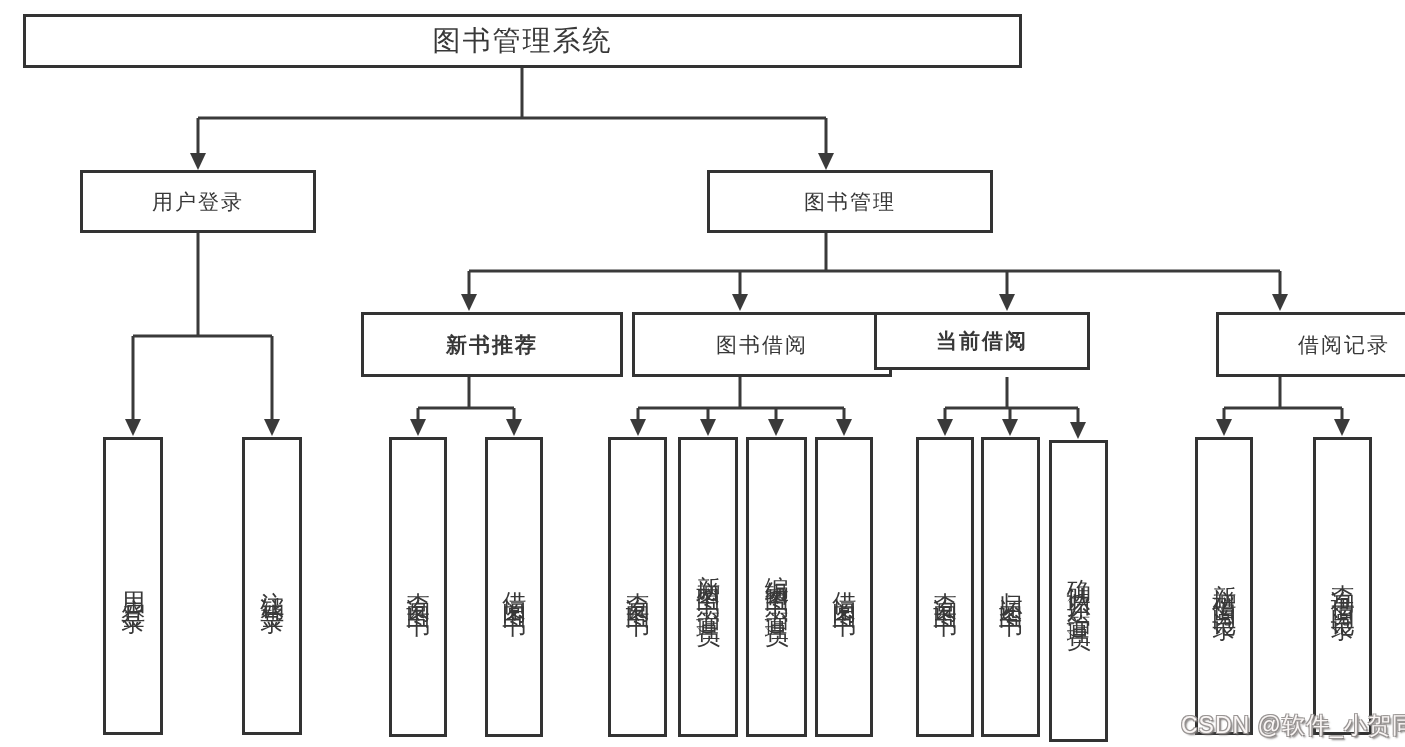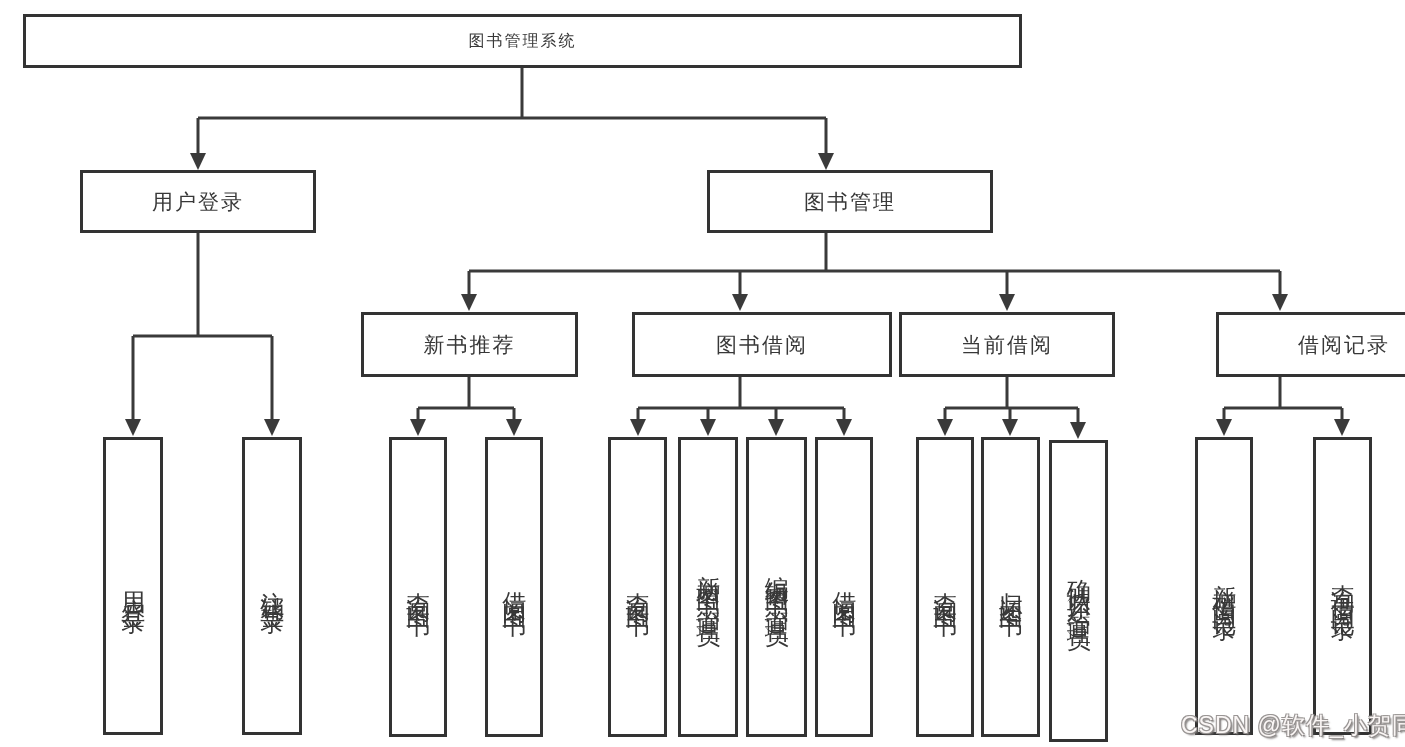--- a/index.html
+++ b/index.html
@@ -29,21 +29,21 @@
     position: absolute;
     box-sizing: border-box;
     border: 3px solid var(--border, #333333);
     background: #ffffff;
     display: flex;
     align-items: center;
     justify-content: center;
     color: var(--text, #383838);
   }
   .hbox { font-size: 21px; letter-spacing: 2px; }
-  .root-box { font-size: 16px; letter-spacing: 2px; }
+  .root-box { font-size: 28px; letter-spacing: 2px; }
   .vbox span {
     writing-mode: vertical-rl;
     text-orientation: mixed;
     font-size: 24px;
     letter-spacing: 7px;
     line-height: 1.1;
     white-space: nowrap;
   }
   .watermark {
     position: absolute;
@@ -115,23 +115,23 @@
       <polygon points="1216,419 1232,419 1224,436"></polygon>
       <polygon points="1334,419 1350,419 1342,436"></polygon>
     </g>
   </svg>
 
   <div class="box hbox root-box" style="left:23px; top:14px; width:999px; height:54px;">图书管理系统</div>
 
   <div class="box hbox" style="left:80px; top:170px; width:236px; height:63px;">用户登录</div>
   <div class="box hbox" style="left:707px; top:170px; width:286px; height:63px;">图书管理</div>
 
-  <div class="box hbox" style="left:361px; top:312px; width:217px; height:65px;">新书推荐</div>
+  <div class="box hbox" style="left:361px; top:312px; width:262px; height:65px;font-weight:bold;">新书推荐</div>
   <div class="box hbox" style="left:632px; top:312px; width:260px; height:65px;">图书借阅</div>
-  <div class="box hbox" style="left:899px; top:312px; width:216px; height:65px;">当前借阅</div>
+  <div class="box hbox" style="left:874px; top:312px; width:216px; height:58px;font-weight:bold;">当前借阅</div>
   <div class="box hbox" style="left:1172px; top:312px; width:256px; height:65px;margin-left:44px;">借阅记录</div>
 
   <div class="box vbox" style="left:103px; top:437px; width:60px; height:298px;">
     <span>用户登录</span>
   </div>
   <div class="box vbox" style="left:242px; top:437px; width:60px; height:298px;">
     <span>注销登录</span>
   </div>
 
   <div class="box vbox" style="left:389px; top:437px; width:58px; height:300px;">

